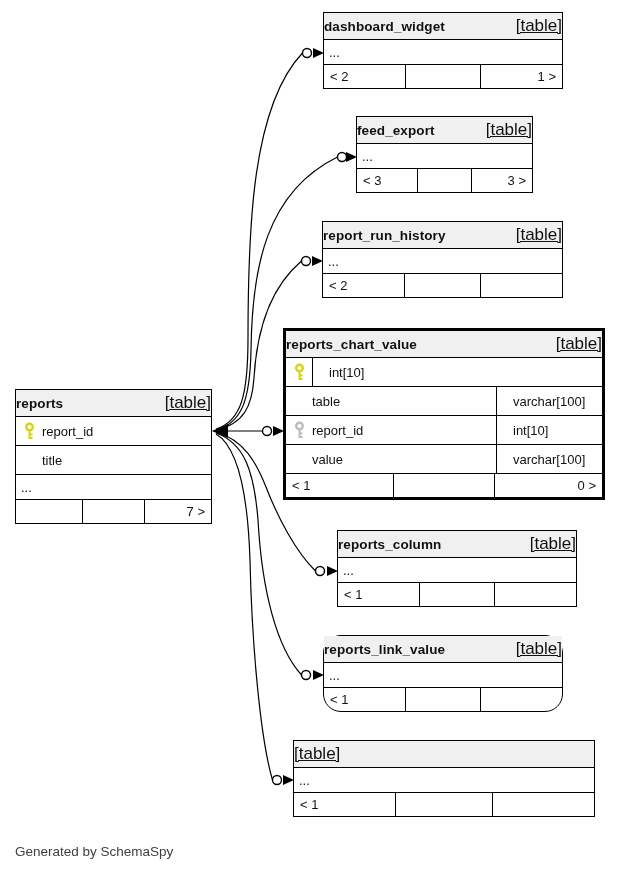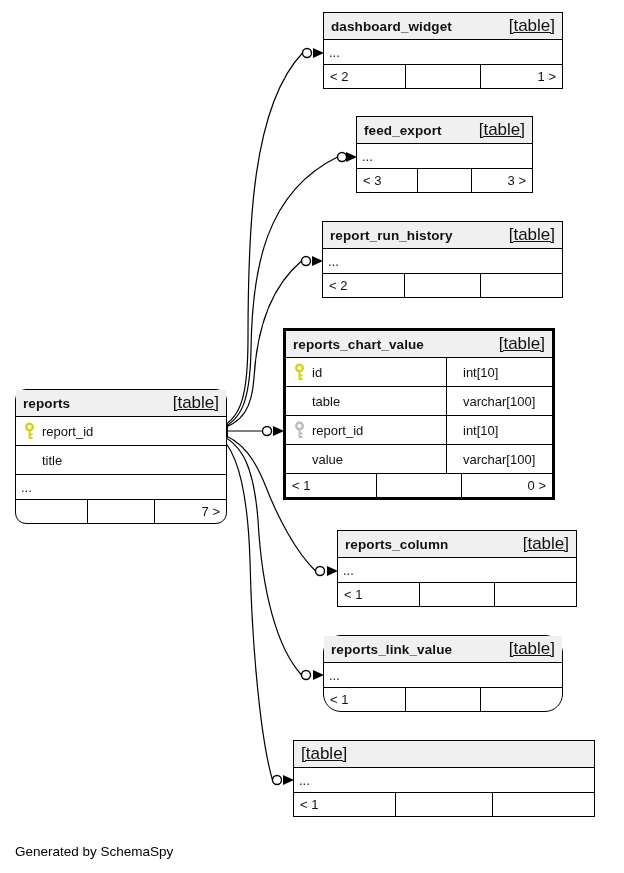--- a/index.html
+++ b/index.html
@@ -29,21 +29,21 @@
   .tbox{
     position:absolute;z-index:2;
     background:#ffffff;
     border:1.5px solid var(--border);
     box-sizing:border-box;
   }
   .tbox.highlight{border-width:3px;}
   .thead{
     display:flex;justify-content:space-between;align-items:center;
     background:var(--header-bg);
-    height:26px;padding:0 7px;
+    height:26px;padding:0 0;
     border-bottom:1.4px solid var(--border);
   }
   .tname{font-weight:bold;font-size:13.5px;letter-spacing:.1px;}
   .tbadge{font-size:17px;text-decoration:underline;}
   .trow{
     display:flex;align-items:center;
     border-bottom:1.4px solid var(--border);
     font-size:13px;
   }
   .trow.dots{height:24px;padding-left:5px;}
@@ -59,21 +59,21 @@
     border-left:1.4px solid var(--border);
     padding-left:16px;box-sizing:border-box;
   }
   .tfoot{display:flex;height:23px;font-size:13px;}
   .fcell{flex:1;display:flex;align-items:center;box-sizing:border-box;}
   .fcell.left{padding-left:6px;justify-content:flex-start;}
   .fcell.mid,.fcell.right{border-left:1.4px solid var(--border);}
   .fcell.right{padding-right:6px;justify-content:flex-end;}
   .caption{
     position:absolute;left:15px;top:844px;z-index:2;
-    font-size:13.5px;color:#000000;
+    font-size:13.5px;color:#404040;
   }
 </style>
 </head>
 <body>
 
 <div class="canvas">
 
   <svg class="edges" width="624" height="873" viewBox="0 0 624 873">
     <g>
       <path class="edge" d="M216,429 C242,421 248,393 248,338 C248,228 252,106 302.5,53"></path>
@@ -151,33 +151,32 @@
     <div class="trow dots">
       <span>...</span>
     </div>
     <div class="tfoot">
       <span class="fcell left">&lt; 2</span>
       <span class="fcell mid"></span>
       <span class="fcell right"></span>
     </div>
   </div>
 
-  <div class="tbox highlight" style="left:283px;top:328px;width:272px;">
+  <div class="tbox highlight" style="left:283px;top:328px;width:322px;">
     <div class="thead">
       <span class="tname">reports_chart_value</span>
       <span class="tbadge">[table]</span>
     </div>
     <div class="trow col">
       <span class="keyslot key-primary">
         <svg width="13" height="19" viewBox="0 0 13 19">
           <circle cx="6.5" cy="5" r="3.3" fill="none" stroke="currentColor" stroke-width="2.4"></circle>
           <path d="M6.5 8.4 L6.5 17 M6.5 12.6 L9.6 12.6 M6.5 16 L9.6 16" fill="none" stroke="currentColor" stroke-width="2"></path>
         </svg>
       </span>
-      <span class="cname">id</span>
       <span class="ctype">int[10]</span>
     </div>
     <div class="trow col">
       <span class="keyslot"></span>
       <span class="cname">table</span>
       <span class="ctype">varchar[100]</span>
     </div>
     <div class="trow col">
       <span class="keyslot key-foreign">
         <svg width="13" height="19" viewBox="0 0 13 19">
@@ -193,21 +192,21 @@
       <span class="cname">value</span>
       <span class="ctype">varchar[100]</span>
     </div>
     <div class="tfoot">
       <span class="fcell left">&lt; 1</span>
       <span class="fcell mid"></span>
       <span class="fcell right">0 &gt;</span>
     </div>
   </div>
 
-  <div class="tbox" style="left:15px;top:389px;width:212px;border-radius:11px;">
+  <div class="tbox" style="left:15px;top:389px;width:197px;">
     <div class="thead">
       <span class="tname">reports</span>
       <span class="tbadge">[table]</span>
     </div>
     <div class="trow col">
       <span class="keyslot key-primary">
         <svg width="13" height="19" viewBox="0 0 13 19">
           <circle cx="6.5" cy="5" r="3.3" fill="none" stroke="currentColor" stroke-width="2.4"></circle>
           <path d="M6.5 8.4 L6.5 17 M6.5 12.6 L9.6 12.6 M6.5 16 L9.6 16" fill="none" stroke="currentColor" stroke-width="2"></path>
         </svg>

